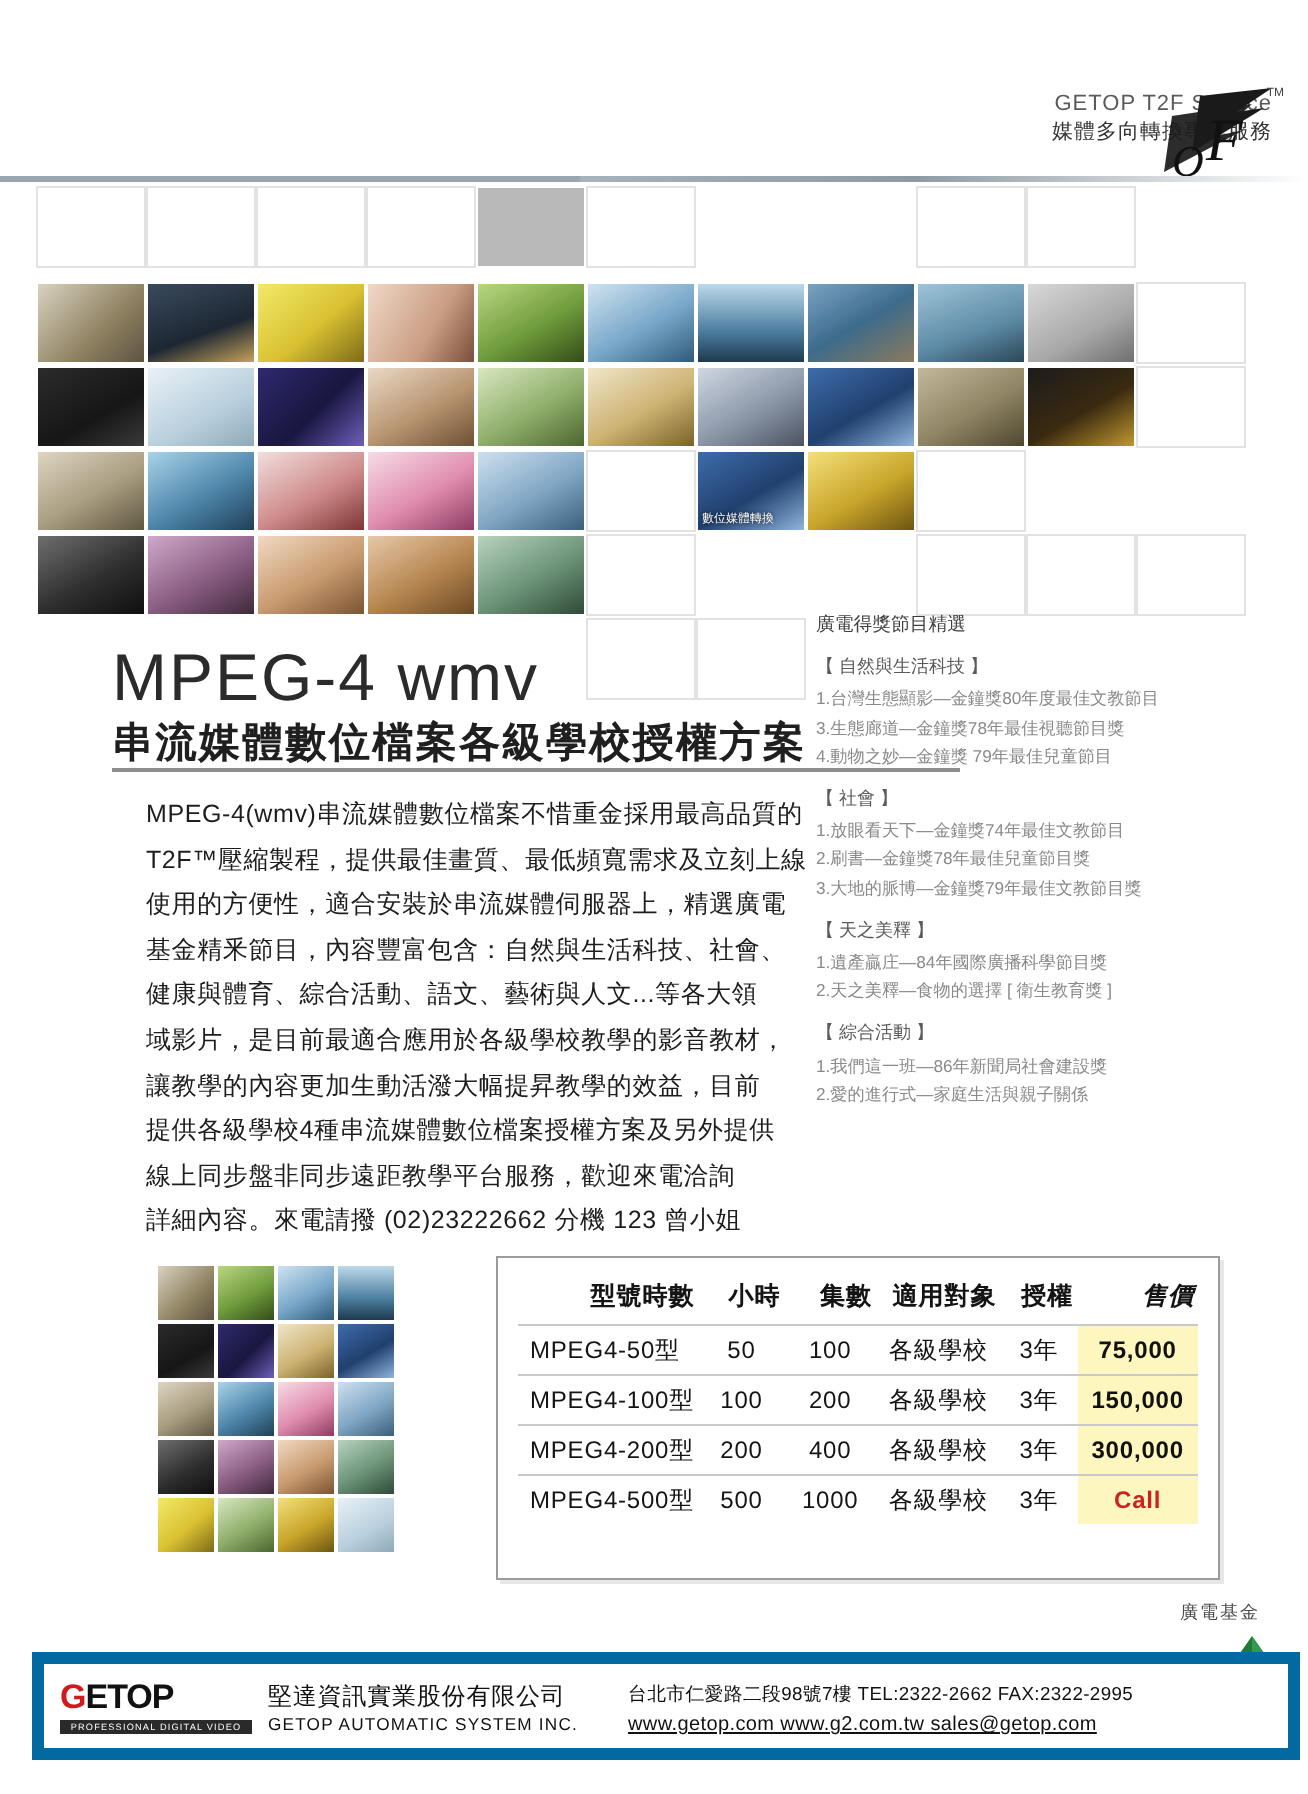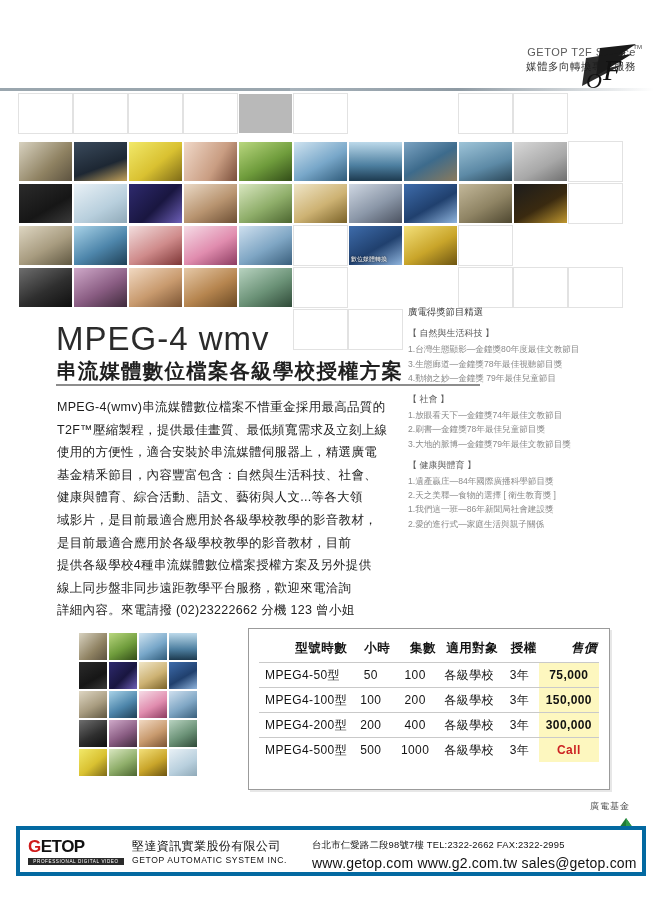--- a/index.html
+++ b/index.html
@@ -161,21 +161,21 @@
     left: 56px;
     top: 384px;
     width: 424px;
     height: 1.5px;
     background: #8d8d8d;
   }
 
   
   .body-copy {
     position: absolute;
-    left: 57px;
+    left: 73px;
     top: 396px;
     width: 345px;
     font-size: 12.5px;
     line-height: 22.6px;
     color: #1d1d1d;
     letter-spacing: 0.3px;
   }
   .body-copy p { margin: 0; }
 
   
@@ -273,21 +273,21 @@
     text-align: right;
   }
 
   
   .footer {
     position: absolute;
     left: 16px;
     top: 826px;
     width: 622px;
     height: 42px;
-    border: 4px solid #0369a1;
+    border: 6px solid #0369a1;
     background: #ffffff;
   }
   .getop-logo {
     position: absolute;
     left: 8px; top: 7px;
     width: 96px;
   }
   .getop-word {
     font-size: 17px;
     font-weight: 700;
@@ -322,23 +322,24 @@
   .addr1 {
     position: absolute;
     left: 292px; top: 9px;
     font-size: 9.4px;
     color: #111;
     letter-spacing: 0.2px;
   }
   .addr2 {
     position: absolute;
     left: 292px; top: 25px;
-    font-size: 14px;
+    font-size: 10px;
     color: #111;
     letter-spacing: 0.2px;
+    text-decoration: underline;
   }
   .gf-badge {
     position: absolute;
     right: 14px;
     top: 812px;
     width: 58px;
     height: 62px;
   }
 </style>
 </head>
@@ -433,43 +434,44 @@
   <div class="subhead">串流媒體數位檔案各級學校授權方案</div>
   <div class="headline-rule"></div>
 
   <div class="body-copy">
     <p>MPEG-4(wmv)串流媒體數位檔案不惜重金採用最高品質的</p>
     <p>T2F™壓縮製程，提供最佳畫質、最低頻寬需求及立刻上線</p>
     <p>使用的方便性，適合安裝於串流媒體伺服器上，精選廣電</p>
     <p>基金精釆節目，內容豐富包含：自然與生活科技、社會、</p>
     <p>健康與體育、綜合活動、語文、藝術與人文...等各大領</p>
     <p>域影片，是目前最適合應用於各級學校教學的影音教材，</p>
-    <p>是目前最適合應用於各級學校教學的影音教材，目前</p>
+    <p>讓教學的內容更加生動活潑大幅提昇教學的效益，目前</p>
     <p>提供各級學校4種串流媒體數位檔案授權方案及另外提供</p>
     <p>線上同步盤非同步遠距教學平台服務，歡迎來電洽詢</p>
     <p>詳細內容。來電請撥  (02)23222662  分機  123  曾小姐</p>
   </div>
 
   <div class="awards">
     <div class="title">廣電得獎節目精選</div>
 
     <div class="cat">【 自然與生活科技 】</div>
     <div class="row">1.台灣生態顯影—金鐘獎80年度最佳文教節目</div>
     <div class="row">3.生態廊道—金鐘獎78年最佳視聽節目獎</div>
     <div class="row">4.動物之妙—金鐘獎 79年最佳兒童節目</div>
 
     <div class="cat">【 社會 】</div>
     <div class="row">1.放眼看天下—金鐘獎74年最佳文教節目</div>
     <div class="row">2.刷書—金鐘獎78年最佳兒童節目獎</div>
     <div class="row">3.大地的脈博—金鐘獎79年最佳文教節目獎</div>
 
-    <div class="cat">【 健康與體育 】</div>
+    <div class="cat">【 天之美釋 】</div>
     <div class="row">1.遺產贏庄—84年國際廣播科學節目獎</div>
     <div class="row">2.天之美釋—食物的選擇 [ 衛生教育獎 ]</div>
 
+    <div class="cat">【 綜合活動 】</div>
     <div class="row">1.我們這一班—86年新聞局社會建設獎</div>
     <div class="row">2.愛的進行式—家庭生活與親子關係</div>
   </div>
 
   <div class="mini-grid">
     <div class="mini ph1"></div>
     <div class="mini ph5"></div>
     <div class="mini ph6"></div>
     <div class="mini ph7"></div>
     <div class="mini ph11"></div>

